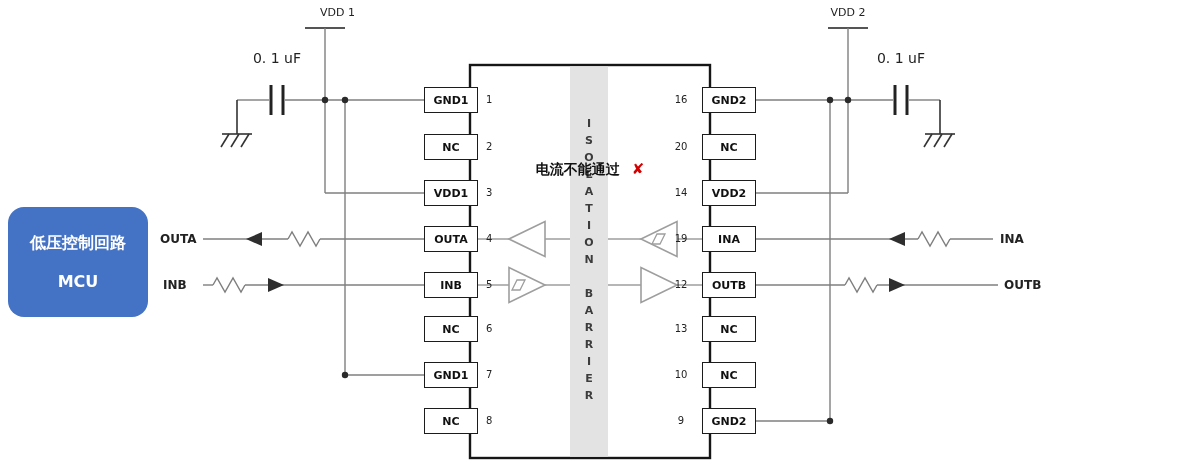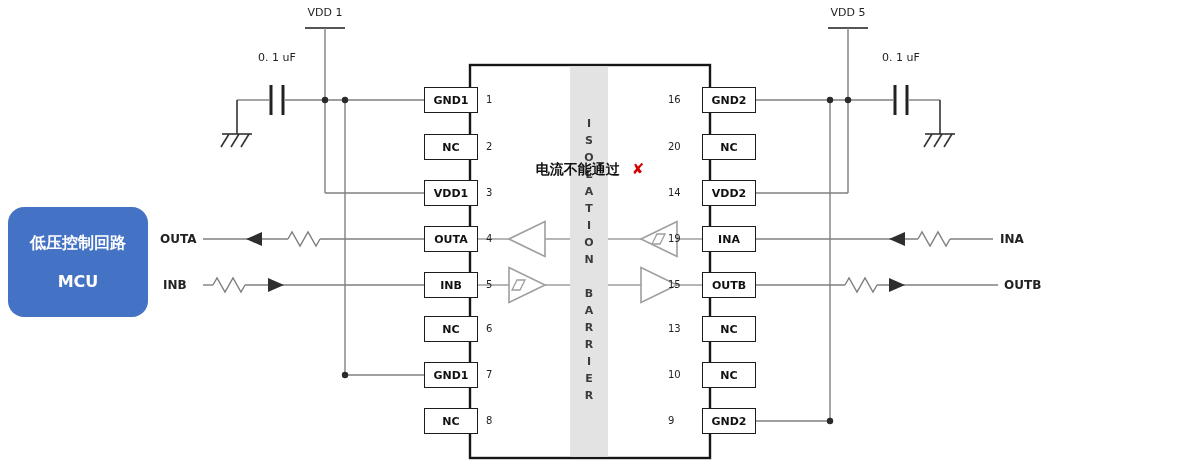--- a/index.html
+++ b/index.html
@@ -13,25 +13,25 @@
   #mcu-box{left:8px;top:207px;width:140px;height:110px;gap:18px;}
   #hv-box{left:1048px;top:207px;width:144px;height:110px;}
 
   .pinbox{position:absolute;width:54px;height:26px;box-sizing:border-box;border:1.6px solid #1c1c1c;
           background:#ffffff;display:flex;align-items:center;justify-content:center;
           font-size:11px;font-weight:bold;color:#111;z-index:3;}
   .pinbox.l{left:424px;}
   .pinbox.r{left:702px;}
   .pinnum{position:absolute;font-size:10px;color:#222;z-index:3;width:26px;line-height:14px;}
   .pinnum.l{left:486px;text-align:left;}
-  .pinnum.r{left:668px;text-align:left;}
+  .pinnum.r{left:668px;text-align:center;}
 
   .siglabel{position:absolute;font-size:12px;font-weight:bold;color:#222;z-index:2;line-height:14px;}
   .toplabel{position:absolute;font-size:11px;color:#222;z-index:2;width:60px;text-align:center;line-height:14px;}
-  .caplabel{position:absolute;font-size:11px;color:#222;z-index:2;width:80px;text-align:center;line-height:14px;}
+  .caplabel{position:absolute;font-size:14px;color:#222;z-index:2;width:80px;text-align:center;line-height:14px;}
 
   .barrier-text{position:absolute;left:570px;top:66px;width:38px;height:390px;
                 display:flex;align-items:center;justify-content:center;z-index:2;}
   .barrier-text span{writing-mode:vertical-rl;text-orientation:upright;font-size:11px;font-weight:bold;
                      letter-spacing:4px;color:#3c3c3c;line-height:1;}
 
   .anno{position:absolute;left:470px;width:240px;display:flex;align-items:center;justify-content:center;
         gap:12px;font-size:14px;font-weight:bold;color:#101010;z-index:4;line-height:17px;}
   .anno .mark{color:#d40000;font-size:15px;}
   .anno.block{display:block;text-align:center;}
@@ -161,22 +161,22 @@
       <circle cx="848" cy="100" r="3.2"></circle>
       <circle cx="830" cy="421" r="3.2"></circle>
     </g>
   </svg>
 
   <div class="sysbox" id="mcu-box">
     <div>低压控制回路</div>
     <div>MCU</div>
   </div>
 
-  <div class="toplabel" style="left:295px;top:6px;">VDD 1</div>
-  <div class="toplabel" style="left:818px;top:6px;">VDD 5</div>
+  <div class="toplabel" style="left:295px;top:6px;text-align:right;">VDD 1</div>
+  <div class="toplabel" style="left:818px;top:6px;">VDD 2</div>
   <div class="caplabel" style="left:237px;top:51px;">0.  1 uF</div>
   <div class="caplabel" style="left:861px;top:51px;">0.  1 uF</div>
 
   <div class="siglabel" style="left:160px;top:232px;">OUTA</div>
   <div class="siglabel" style="left:163px;top:278px;">INB</div>
   <div class="siglabel" style="left:1000px;top:232px;">INA</div>
   <div class="siglabel" style="left:1004px;top:278px;">OUTB</div>
 
   <div class="pinbox l" style="top:87px">GND1</div>
   <div class="pinbox l" style="top:134px">NC</div>
@@ -202,21 +202,21 @@
   <div class="pinbox r" style="top:226px">INA</div>
   <div class="pinbox r" style="top:272px">OUTB</div>
   <div class="pinbox r" style="top:316px">NC</div>
   <div class="pinbox r" style="top:362px">NC</div>
   <div class="pinbox r" style="top:408px">GND2</div>
 
   <div class="pinnum r" style="top:93px">16</div>
   <div class="pinnum r" style="top:140px">20</div>
   <div class="pinnum r" style="top:186px">14</div>
   <div class="pinnum r" style="top:232px">19</div>
-  <div class="pinnum r" style="top:278px">15</div>
+  <div class="pinnum r" style="top:278px">12</div>
   <div class="pinnum r" style="top:322px">13</div>
   <div class="pinnum r" style="top:368px">10</div>
   <div class="pinnum r" style="top:414px">9</div>
 
   <div class="barrier-text">
     <span>ISOLATION BARRIER</span>
   </div>
 
   <div class="anno" style="top:161px">
     <span>电流不能通过</span>

